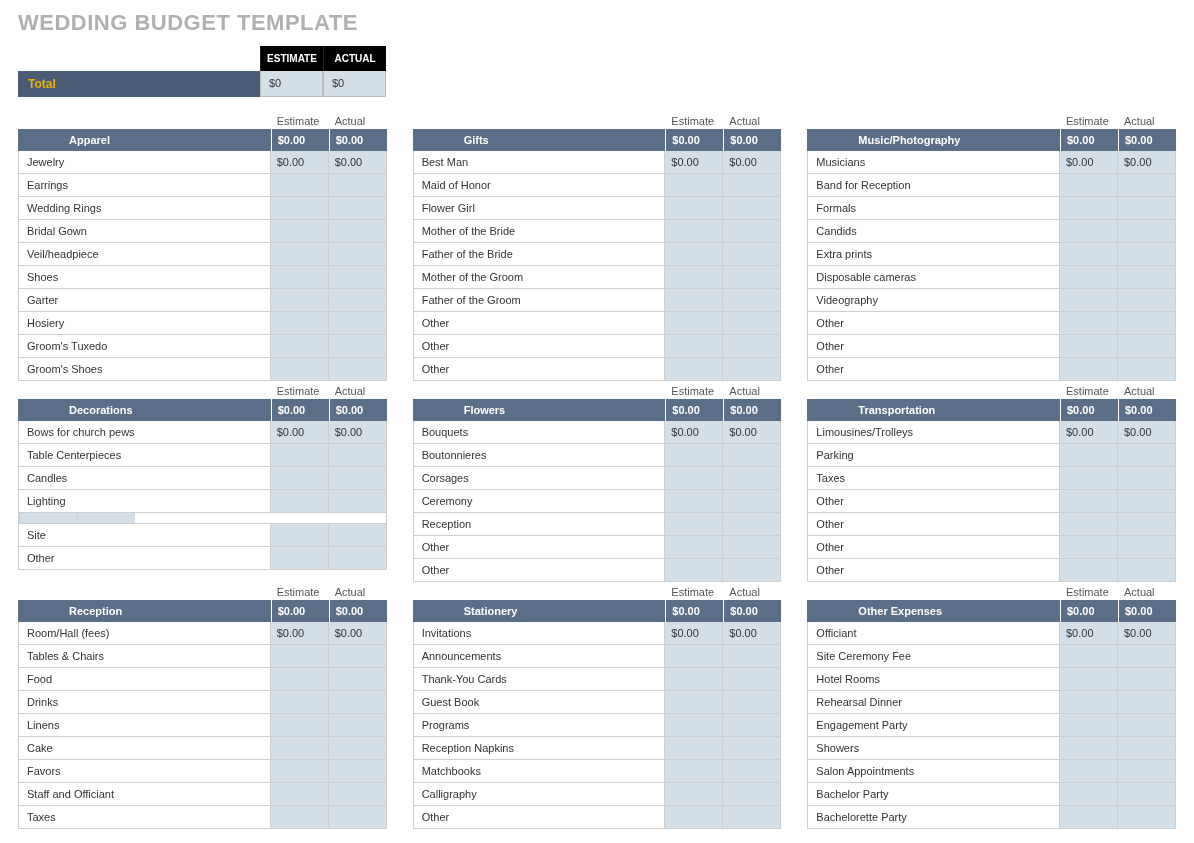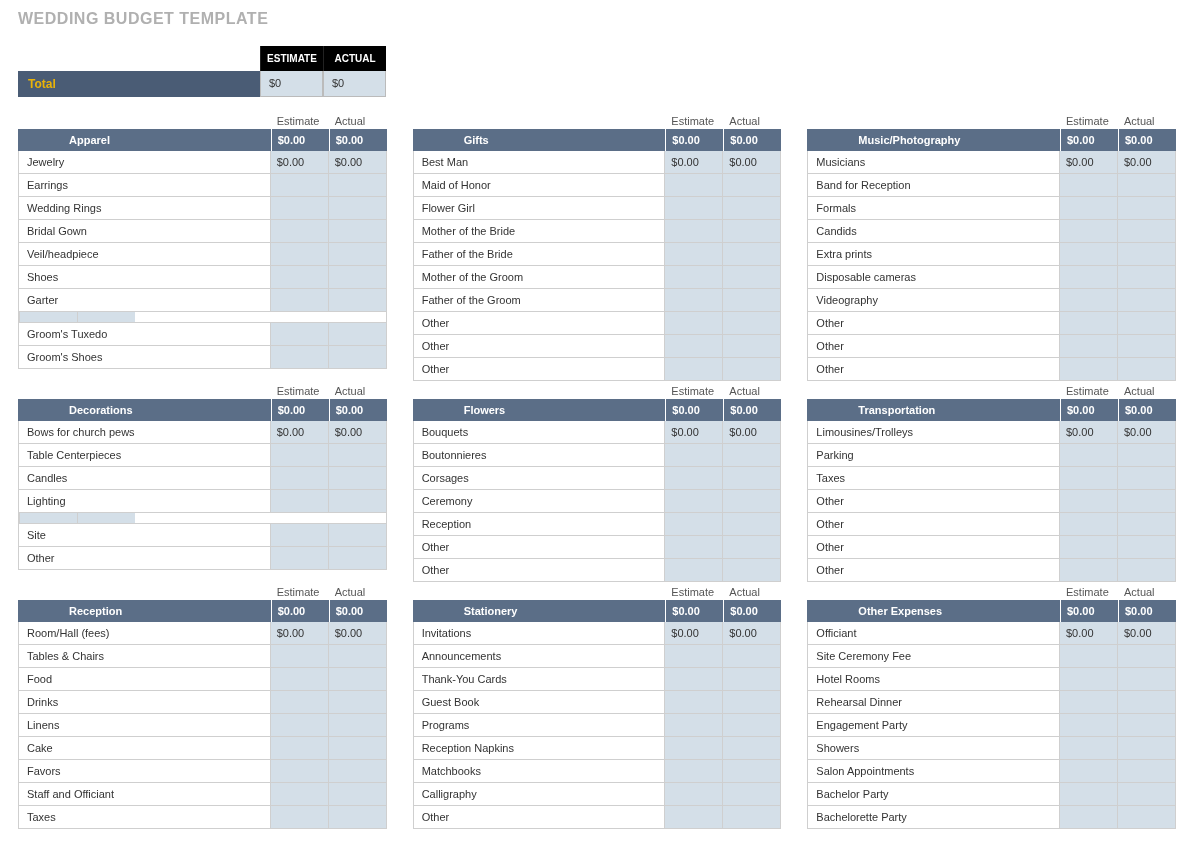--- a/index.html
+++ b/index.html
@@ -3,25 +3,25 @@
 <meta charset="utf-8">
 <style>
   * { box-sizing: border-box; margin: 0; padding: 0; }
   body {
     font-family: Arial, Helvetica, sans-serif;
     background: #ffffff;
     padding: 10px 18px;
     width: 1194px;
   }
   .title {
-    font-size: 16px;
+    font-size: 22px;
     font-weight: bold;
     color: #b0b0b0;
     letter-spacing: 0.5px;
-    margin-bottom: 18px;
+    margin-bottom: 10px;
   }
   .totals-block {
     display: flex;
     flex-direction: column;
     width: 380px;
     margin-bottom: 18px;
   }
   .totals-head {
     display: flex;
   }
@@ -178,20 +178,21 @@
         <div class="rname">Shoes</div>
         <div class="rval"></div>
         <div class="rval"></div>
       </div>
       <div class="row">
         <div class="rname">Garter</div>
         <div class="rval"></div>
         <div class="rval"></div>
       </div>
       <div class="row">
+        <div class="rname">Hosiery</div>
         <div class="rval"></div>
         <div class="rval"></div>
       </div>
       <div class="row">
         <div class="rname">Groom's Tuxedo</div>
         <div class="rval"></div>
         <div class="rval"></div>
       </div>
       <div class="row">
         <div class="rname">Groom's Shoes</div>

